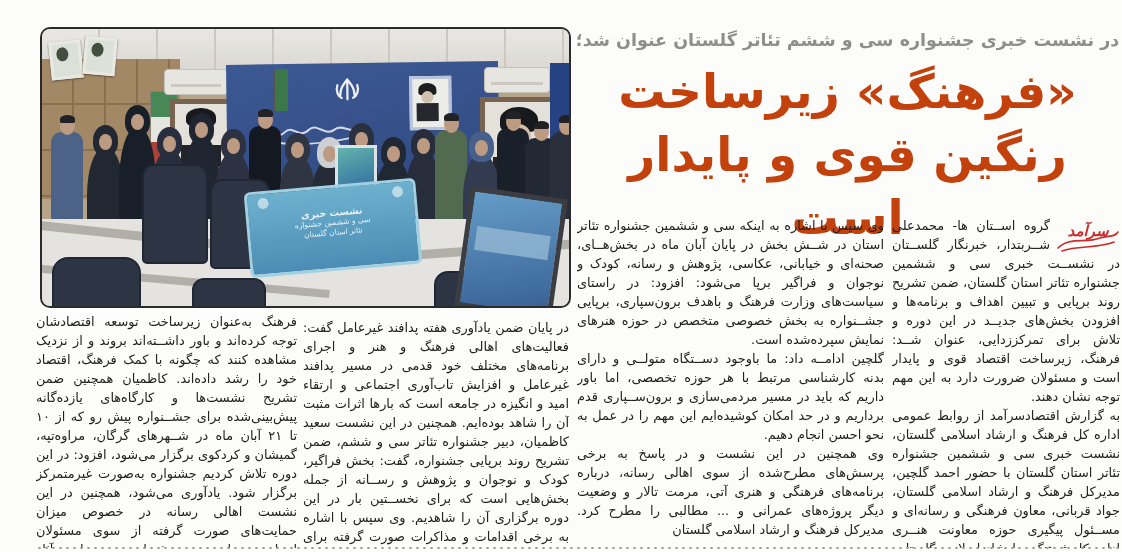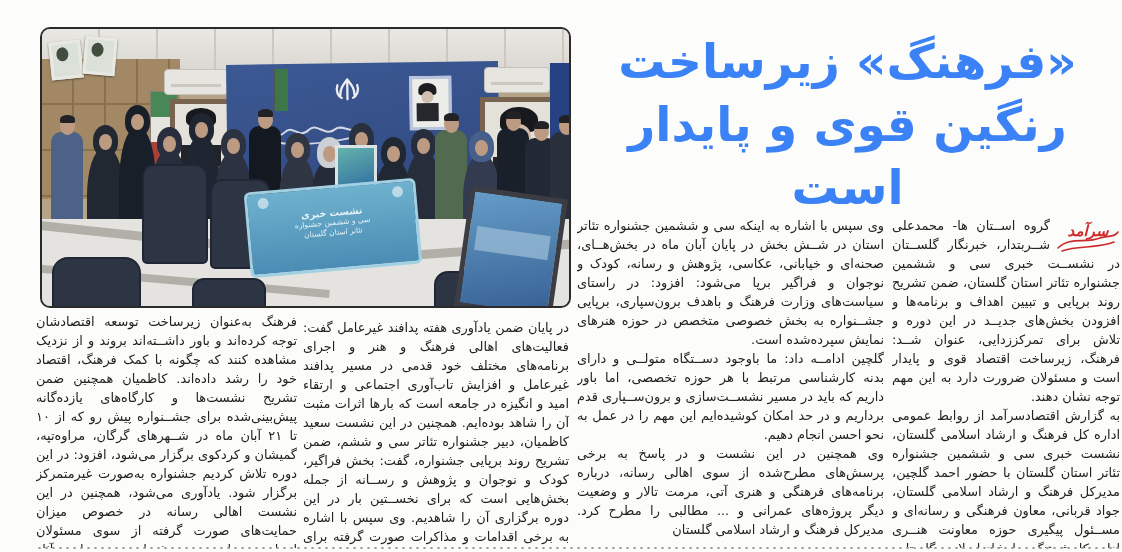--- a/index.html
+++ b/index.html
@@ -48,21 +48,21 @@
   .sign .logos{position:absolute;top:4px;left:0;width:100%;display:flex;justify-content:space-between;padding:0 10px;box-sizing:border-box;}
   .sign .logos i{width:11px;height:11px;border-radius:50%;background:#cfeaf5;opacity:.8;}
   .sign .big{font-size:9.5px;font-weight:bold;letter-spacing:1px;}
   .monitor{position:absolute;left:420px;top:163px;width:88px;height:112px;z-index:9;transform:rotate(8deg);
            border:5px solid #373a40;background:linear-gradient(165deg,#5b9fd4,#2d5fa0);}
   .monitor i{position:absolute;left:8%;top:30%;width:84%;height:22%;background:#9cc4e4;opacity:.7;display:block;}
 
   
   .headblock{position:absolute;left:575px;top:30px;width:545px;height:182px;text-align:center;}
   .kicker{font-size:17.5px;font-weight:bold;color:#8e8e8e;margin:0 0 10px;}
-  .hl{font-size:47px;line-height:63px;font-weight:bold;color:#3b82f6;margin:0;letter-spacing:-1px;}
+  .hl{font-size:47px;line-height:63px;font-weight:bold;color:#c2410c;margin:0;letter-spacing:-1px;}
 
   
   .col{position:absolute;text-align:justify;font-size:12.9px;line-height:19px;color:#222;overflow:hidden;}
   .col p{margin:0;}
   .col1{left:892px;right:2px;left:auto;top:216px;width:228px;height:332px;}
   .col2{left:577px;top:216px;width:307px;height:332px;}
   .col3{left:303px;top:318px;width:266px;height:230px;}
   .col4{left:36px;top:312px;width:261px;height:236px;}
   .logo-wrap{float:right;width:64px;height:36px;margin:2px 0 0 6px;}
   .dots{position:absolute;left:36px;top:545px;width:1084px;height:6px;
@@ -246,39 +246,40 @@
         <div>سی و ششمین جشنواره</div>
         <div>تئاتر استان گلستان</div>
       </div>
       <div class="monitor">
           <i></i>
         </div>
     </div>
   </div>
 
   <div class="headblock">
+    <p class="kicker">در نشست خبری جشنواره سی و ششم تئاتر گلستان عنوان شد؛</p>
     <h1 class="hl">«فرهنگ» زیرساخت</h1>
     <h1 class="hl">رنگین قوی و پایدار است</h1>
   </div>
 
   <div class="col col1">
     <span class="logo-wrap">
       <svg width="64" height="36" viewBox="0 0 64 36">
         <path d="M2 30 C14 18 30 26 44 20 C52 17 58 20 62 14 M6 33 C22 27 40 31 58 24" stroke="#cc2a2a" stroke-width="1.6" fill="none" stroke-linecap="round"></path>
         <text x="32" y="18" text-anchor="middle" font-size="15" font-weight="bold" font-style="italic" fill="#cc2a2a">سرآمد</text>
       </svg>
     </span>
     <p>گروه اســتان ها- محمدعلی شــربتدار، خبرنگار گلســتان در نشســت خبری سی و ششمین جشنواره تئاتر استان گلستان، ضمن تشریح روند برپایی و تبیین اهداف و برنامه‌ها و افزودن بخش‌های جدیــد در این دوره و تلاش برای تمرکززدایی، عنوان شــد: فرهنگ، زیرساخت اقتصاد قوی و پایدار است و مسئولان ضرورت دارد به این مهم توجه نشان دهند.</p>
     <p>به گزارش اقتصادسرآمد از روابط عمومی اداره کل فرهنگ و ارشاد اسلامی گلستان، نشست خبری سی و ششمین جشنواره تئاتر استان گلستان با حضور احمد گلچین، مدیرکل فرهنگ و ارشاد اسلامی گلستان، جواد قربانی، معاون فرهنگی و رسانه‌ای و مســئول پیگیری حوزه معاونت هنــری اداره کل فرهنگ و ارشاد اسلامی گلستان، سعید کاظمیان دبیر جشنواره و جمعی از مسئولان برپایی جشنواره و حضور پرشــمار اهالی رسانه برگزار شد.</p>
 
   </div>
 
   <div class="col col2">
     <p>وی سپس با اشاره به اینکه سی و ششمین جشنواره تئاتر استان در شــش بخش در پایان آبان ماه در بخش‌هــای، صحنه‌ای و خیابانی، عکاسی، پژوهش و رسانه، کودک و نوجوان و فراگیر برپا می‌شود: افزود: در راستای سیاست‌های وزارت فرهنگ و باهدف برون‌سپاری، برپایی جشــنواره به بخش خصوصی متخصص در حوزه هنرهای نمایش سپرده‌شده است.</p>
-    <p>گلچین ادامــه داد: ما باوجود دســتگاه متولــی و دارای بدنه کارشناسی مرتبط با هر حوزه تخصصی، اما باور داریم که باید در مسیر نشســت‌سازی و برون‌ســپاری قدم برداریم و در حد امکان کوشیده‌ایم این مهم را در عمل به نحو احسن انجام دهیم.</p>
+    <p>گلچین ادامــه داد: ما باوجود دســتگاه متولــی و دارای بدنه کارشناسی مرتبط با هر حوزه تخصصی، اما باور داریم که باید در مسیر مردمی‌سازی و برون‌ســپاری قدم برداریم و در حد امکان کوشیده‌ایم این مهم را در عمل به نحو احسن انجام دهیم.</p>
     <p>وی همچنین در این نشست و در پاسخ به برخی پرسش‌های مطرح‌شده از سوی اهالی رسانه، درباره برنامه‌های فرهنگی و هنری آتی، مرمت تالار و وضعیت دیگر پروژه‌های عمرانی و ... مطالبی را مطرح کرد. مدیرکل فرهنگ و ارشاد اسلامی گلستان</p>
   </div>
 
   <div class="col col3">
     <p>در پایان ضمن یادآوری هفته پدافند غیرعامل گفت: فعالیت‌های اهالی فرهنگ و هنر و اجرای برنامه‌های مختلف خود قدمی در مسیر پدافند غیرعامل و افزایش تاب‌آوری اجتماعی و ارتقاء امید و انگیزه در جامعه است که بارها اثرات مثبت آن را شاهد بوده‌ایم. همچنین در این نشست سعید کاظمیان، دبیر جشنواره تئاتر سی و ششم، ضمن تشریح روند برپایی جشنواره، گفت: بخش فراگیر، کودک و نوجوان و پژوهش و رســانه از جمله بخش‌هایی است که برای نخســتین بار در این دوره برگزاری آن را شاهدیم. وی سپس با اشاره به برخی اقدامات و مذاکرات صورت گرفته برای برپایی شایســته جشــنواره، عنوان کرد: فرهنگ، زیرســاخت اقتصاد قوی و پایدار است و ضرورت دارد مسئولان ما کمی سراغ مســئولان استان‌هایی که به حوزه</p>
   </div>
 
   <div class="col col4">
     <p>فرهنگ به‌عنوان زیرساخت توسعه اقتصادشان توجه کرده‌اند و باور داشــته‌اند بروند و از نزدیک مشاهده کنند که چگونه با کمک فرهنگ، اقتصاد خود را رشد داده‌اند. کاظمیان همچنین ضمن تشریح نشست‌ها و کارگاه‌های یازده‌گانه پیش‌بینی‌شده برای جشــنواره پیش رو که از ۱۰ تا ۲۱ آبان ماه در شــهرهای گرگان، مراوه‌تپه، گمیشان و کردکوی برگزار می‌شود، افزود: در این دوره تلاش کردیم جشنواره به‌صورت غیرمتمرکز برگزار شود. یادآوری می‌شود، همچنین در این نشست اهالی رسانه در خصوص میزان حمایت‌های صورت گرفته از سوی مسئولان استان، زمان‌بندی جشنواره، محتوای آثار جشنواره و توجه به پیشکسوتان و مسائل و اولویت‌های اســتان و ... پرسش‌ها و مطالبی را مطرح کردند.</p>
   </div>

